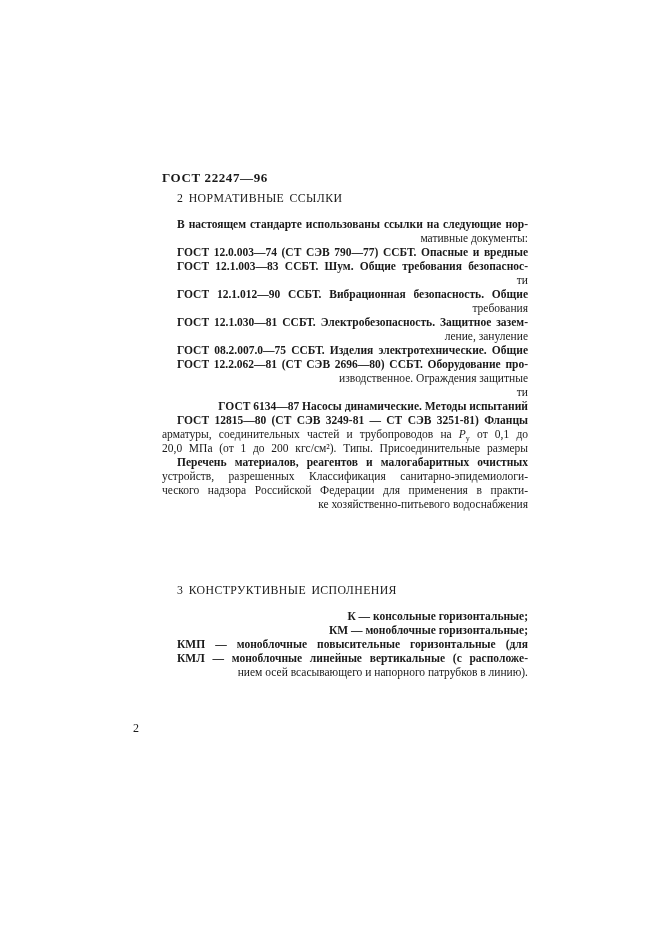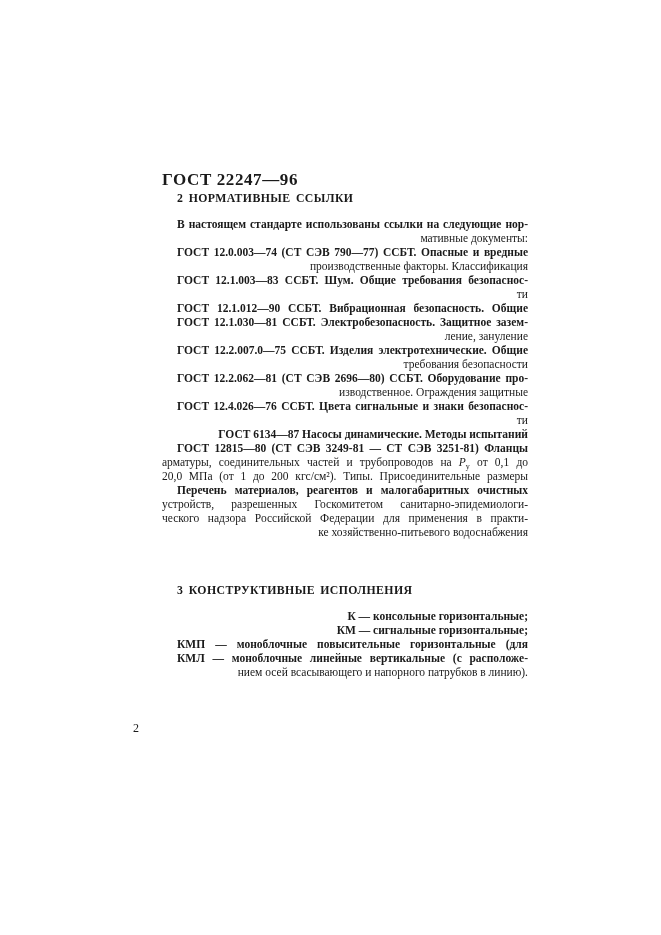--- a/index.html
+++ b/index.html
@@ -17,30 +17,30 @@
   }
   .page {
     position: absolute;
     inset: 0;
     background: #ffffff;
   }
   .doc-code {
     position: absolute;
     left: 162px;
     top: 170px;
-    font-size: 17px;
+    font-size: 13px;
     font-weight: bold;
     letter-spacing: 0.6px;
     white-space: nowrap;
   }
   .sec-heading {
     position: absolute;
     left: 177px;
     font-size: 11.8px;
-    font-weight: bold;
+    font-weight: normal;
     letter-spacing: 0.4px;
     word-spacing: 2px;
     white-space: nowrap;
   }
   .sec2-heading { top: 191px; }
   .sec3-heading { top: 583px; }
   .body-block {
     position: absolute;
     left: 162px;
     width: 366px;
@@ -80,47 +80,45 @@
 <div class="page">
 
   <div class="doc-code">ГОСТ 22247—96</div>
 
   <div class="sec-heading sec2-heading">2 НОРМАТИВНЫЕ ССЫЛКИ</div>
 
   <div class="body-block body2">
     <div class="ln j i">В настоящем стандарте использованы ссылки на следующие нор-</div>
     <div class="ln">мативные документы:</div>
     <div class="ln j i">ГОСТ 12.0.003—74 (СТ СЭВ 790—77) ССБТ. Опасные и вредные</div>
-    <div class="ln">производственные факторы. Классификация</div>
     <div class="ln j i">ГОСТ 12.1.003—83 ССБТ. Шум. Общие требования безопаснос-</div>
     <div class="ln">ти</div>
     <div class="ln j i">ГОСТ 12.1.012—90 ССБТ. Вибрационная безопасность. Общие</div>
+    <div class="ln">требования</div>
     <div class="ln j i">ГОСТ 12.1.030—81 ССБТ. Электробезопасность. Защитное зазем-</div>
     <div class="ln">ление, зануление</div>
-    <div class="ln j i">ГОСТ 12.2.007.0—75 ССБТ. Изделия электротехнические. Общие</div>
-    <div class="ln">требования безопасности</div>
+    <div class="ln j i">ГОСТ 08.2.007.0—75 ССБТ. Изделия электротехнические. Общие</div>
     <div class="ln j i">ГОСТ 12.2.062—81 (СТ СЭВ 2696—80) ССБТ. Оборудование про-</div>
     <div class="ln">изводственное. Ограждения защитные</div>
-    <div class="ln j i">ГОСТ 12.4.026—76 ССБТ. Цвета сигнальные и знаки безопаснос-</div>
     <div class="ln">ти</div>
     <div class="ln i">ГОСТ 6134—87 Насосы динамические. Методы испытаний</div>
     <div class="ln j i">ГОСТ 12815—80 (СТ СЭВ 3249-81 — СТ СЭВ 3251-81) Фланцы</div>
     <div class="ln j"><span>арматуры, соединительных частей и трубопроводов на </span><i>P</i><sub>у</sub><span> от 0,1 до</span></div>
     <div class="ln j">20,0 МПа (от 1 до 200 кгс/см²). Типы. Присоединительные размеры</div>
     <div class="ln j i">Перечень материалов, реагентов и малогабаритных очистных</div>
-    <div class="ln j">устройств, разрешенных Госкомитетом санитарно-эпидемиологи-</div>
+    <div class="ln j">устройств, разрешенных Классификация санитарно-эпидемиологи-</div>
     <div class="ln j">ческого надзора Российской Федерации для применения в практи-</div>
     <div class="ln">ке хозяйственно-питьевого водоснабжения</div>
   </div>
 
   <div class="sec-heading sec3-heading">3 КОНСТРУКТИВНЫЕ ИСПОЛНЕНИЯ</div>
 
   <div class="body-block body3">
     <div class="ln i">К — консольные горизонтальные;</div>
-    <div class="ln i">КМ — сигнальные горизонтальные;</div>
+    <div class="ln i">КМ — моноблочные горизонтальные;</div>
     <div class="ln j i">КМП — моноблочные повысительные горизонтальные (для</div>
     <div class="ln j i">КМЛ — моноблочные линейные вертикальные (с расположе-</div>
     <div class="ln">нием осей всасывающего и напорного патрубков в линию).</div>
   </div>
 
   <div class="page-number">2</div>
 
 </div>
 
 </body></html>

